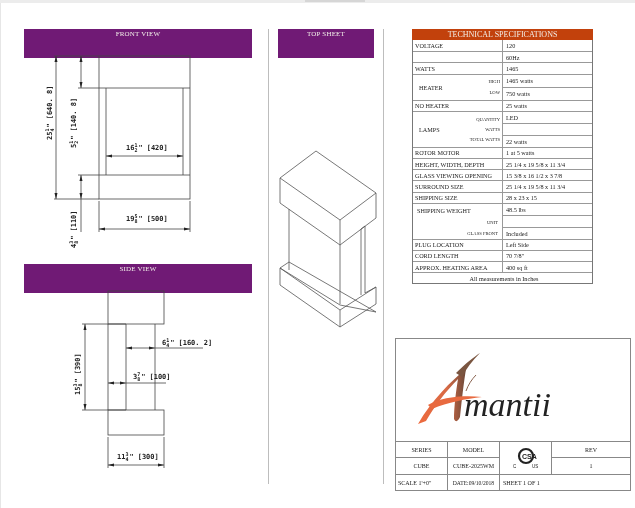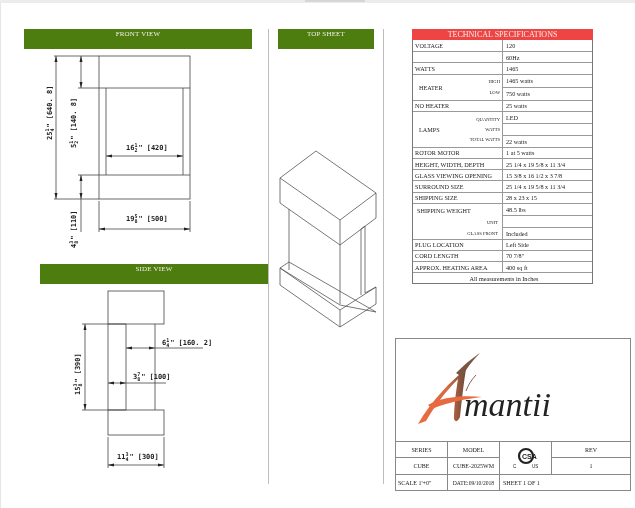--- a/index.html
+++ b/index.html
@@ -1,25 +1,25 @@
 <!DOCTYPE html>
 <html><head>
   <meta charset="utf-8">
   <style>
     * { box-sizing: border-box; margin: 0; padding: 0; }
     html, body { width: 635px; height: 508px; background: #ffffff; overflow: hidden; }
     body { position: relative; font-family: "Liberation Serif", serif; color: #222; }
     .topbar { position: absolute; left: 0; top: 0; width: 635px; height: 3px; background: #ececec; }
     .topbar .thumb { position: absolute; left: 305px; top: 0; width: 60px; height: 2px; background: #d6d6d6; }
     .leftedge { position: absolute; left: 0; top: 3px; width: 1px; height: 505px; background: #e6e6e6; }
-    .hdr { position: absolute; height: 20px; background: #4d7c0f; color: #f3efe9; font-size: 7px; line-height: 11px; text-align: center; letter-spacing: 0.2px; }
+    .hdr { position: absolute; height: 29px; background: #701a75; color: #f3efe9; font-size: 7px; line-height: 11px; text-align: center; letter-spacing: 0.2px; }
     .vline { position: absolute; width: 1px; background: #bdbdbd; }
     svg { position: absolute; overflow: visible; }
     .dim { font-family: "DejaVu Sans Mono", monospace; font-size: 7px; fill: #222; font-weight: bold; }
-    .spec-title { position: absolute; left: 412px; top: 29px; width: 181px; height: 11px; background: #ef4444; color: #f3efe9; font-size: 8px; line-height: 11px; text-align: center; }
+    .spec-title { position: absolute; left: 412px; top: 29px; width: 181px; height: 11px; background: #c2410c; color: #f3efe9; font-size: 8px; line-height: 11px; text-align: center; }
     .spec-body { position: absolute; left: 412px; top: 40px; width: 181px; border: 1px solid #777; border-top: none; font-size: 6.2px; }
     .row { display: flex; border-top: 1px solid #999; }
     .row:first-child { border-top: none; }
     .c1 { width: 90px; border-right: 1px solid #999; padding-left: 2px; display: flex; align-items: center; }
     .c2 { flex: 1; padding-left: 3px; display: flex; align-items: center; }
     .h11 { height: 11.2px; }
     .sub { display: flex; flex-direction: column; flex: 1; }
     .subcell { flex: 1; display: flex; align-items: center; padding-left: 3px; border-top: 1px solid #999; }
     .subcell:first-child { border-top: none; }
     .lbl-right { font-size: 4.6px; text-align: right; padding-right: 2px; }
@@ -82,21 +82,21 @@
   <g transform="translate(76,148) rotate(-90)">
     <text class="dim" x="0" y="0" font-size="8"><tspan>5</tspan><tspan dy="-3" font-size="5">1</tspan><tspan dy="5" dx="-3" font-size="5">2</tspan><tspan dy="-2" dx="1">"</tspan><tspan dx="4">[140. 8]</tspan></text>
   </g>
   <g transform="translate(76,248) rotate(-90)">
     <text class="dim" x="0" y="0" font-size="8"><tspan>4</tspan><tspan dy="-3" font-size="5">3</tspan><tspan dy="5" dx="-3" font-size="5">8</tspan><tspan dy="-2" dx="1">"</tspan><tspan dx="4">[110]</tspan></text>
   </g>
   <text class="dim" x="126" y="150" font-size="8"><tspan>16</tspan><tspan dy="-3" font-size="5">1</tspan><tspan dy="5" dx="-3" font-size="5">2</tspan><tspan dy="-2" dx="1">"</tspan><tspan dx="4">[420]</tspan></text>
   <text class="dim" x="126" y="221" font-size="8"><tspan>19</tspan><tspan dy="-3" font-size="5">5</tspan><tspan dy="5" dx="-3" font-size="5">8</tspan><tspan dy="-2" dx="1">"</tspan><tspan dx="4">[500]</tspan></text>
 </svg>
 
-<div class="hdr" style="left:40px;top:264px;width:228px;">SIDE VIEW</div>
+<div class="hdr" style="left:24px;top:264px;width:228px;">SIDE VIEW</div>
 
 <svg style="left:0;top:0;" width="260" height="480">
   <g stroke="#444" stroke-width="0.8" fill="none">
 
     <rect x="108" y="291" width="56" height="33"></rect>
 
     <rect x="108" y="410" width="56" height="25"></rect>
 
     <line x1="108" y1="324" x2="108" y2="410"></line>
     <line x1="126" y1="324" x2="126" y2="410"></line>

